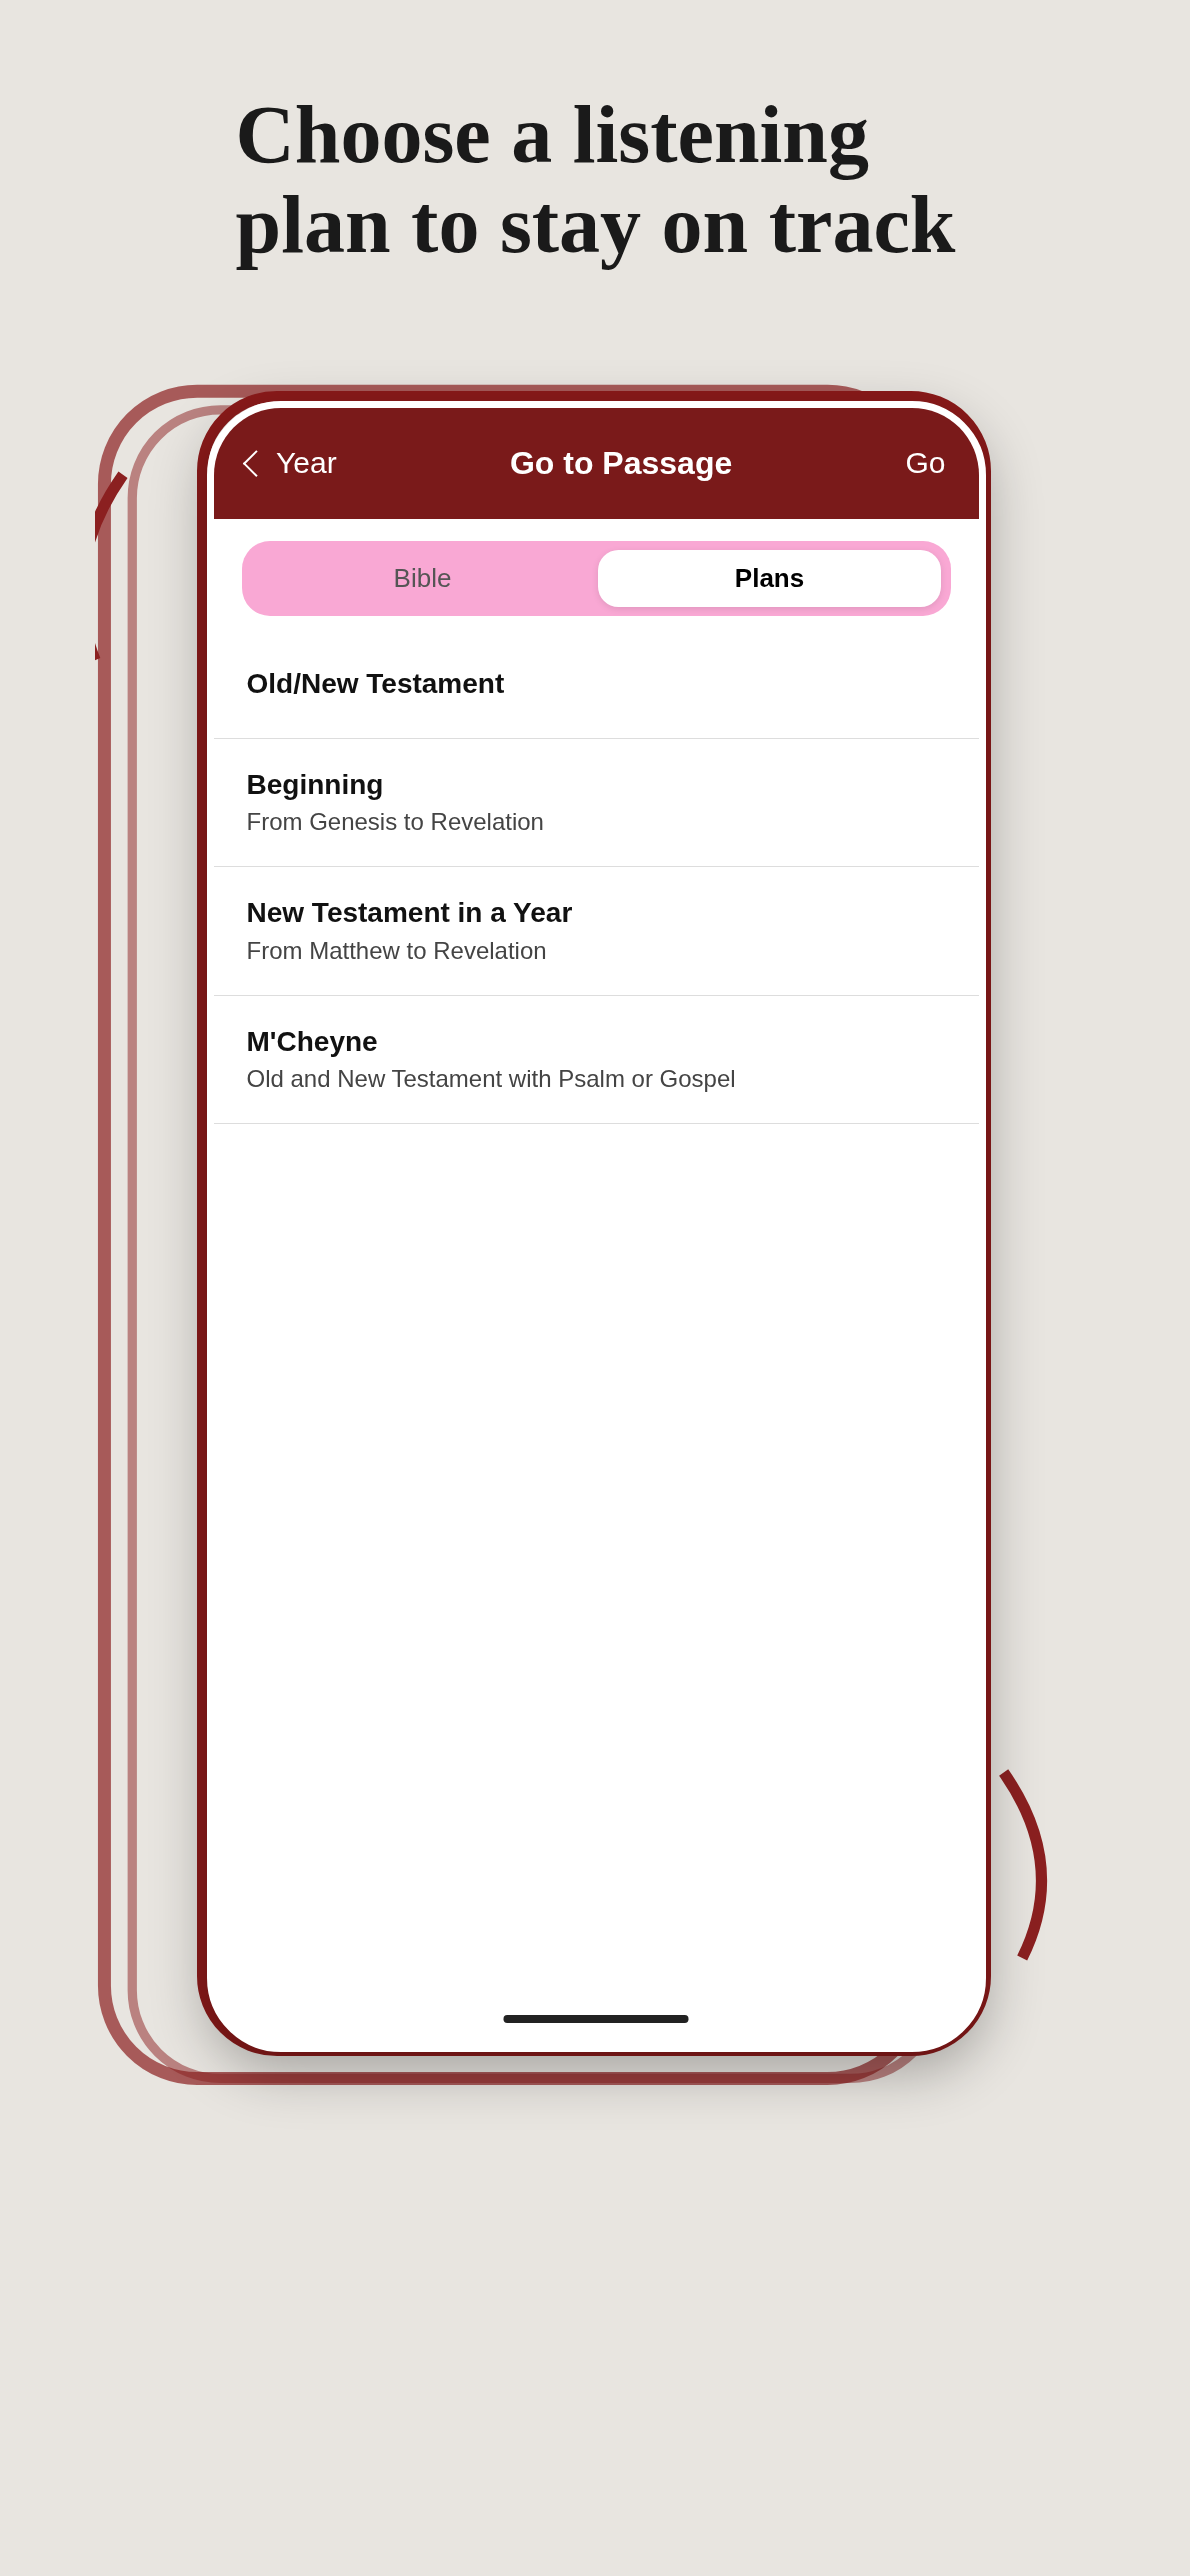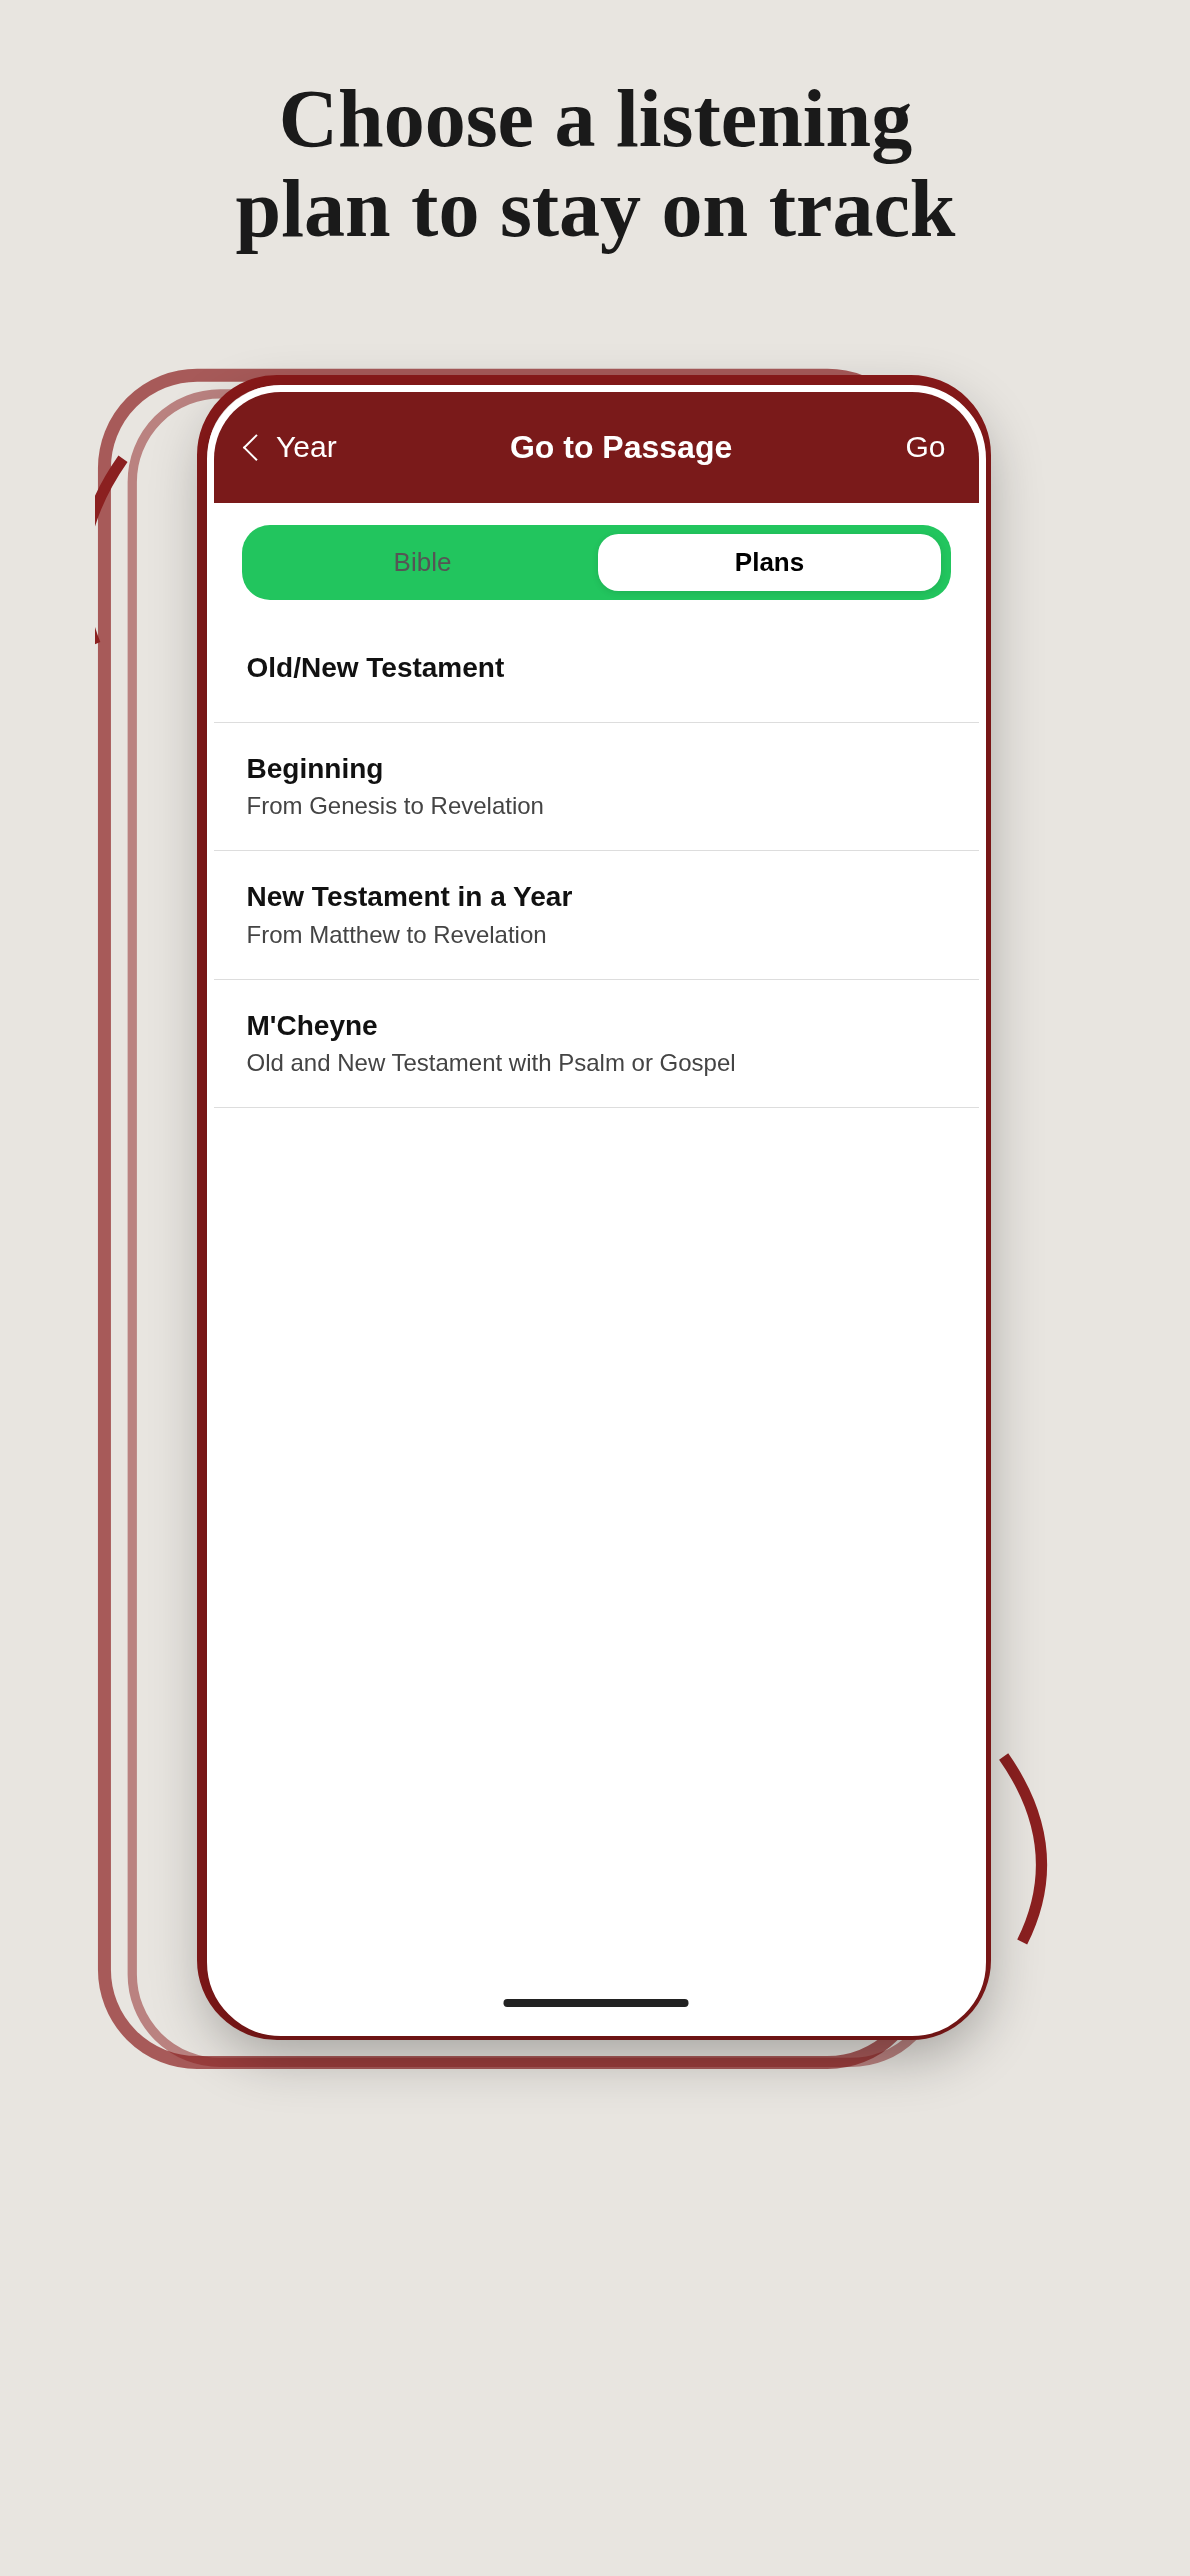--- a/index.html
+++ b/index.html
@@ -16,24 +16,24 @@
       display: flex;
       flex-direction: column;
       align-items: center;
       overflow-x: hidden;
     }
 
     .page-title {
       font-size: 82px;
       font-weight: 900;
       color: #1a1a1a;
-      text-align: center;
       line-height: 1.1;
       padding: 74px 74px 56px 74px;
       font-family: Georgia, 'Times New Roman', serif;
+      margin-top: 16px;
     }
 
     .phone-container-outer {
       position: relative;
       width: 890px;
       height: 1762px;
       margin-top: 18.5px;
     }
 
     
@@ -106,21 +106,21 @@
     }
 
     .header-go {
       color: white;
       font-size: 30px;
       font-weight: 400;
     }
 
     .tab-bar {
       display: flex;
-      background: #22c55e;
+      background: #f9a8d4;
       padding: 9.3px;
       border-radius: 28px;
       margin: 22px 28px;
       gap: 3.7px;
     }
 
     .tab-item {
       flex: 1;
       text-align: center;
       padding: 13px 0;

